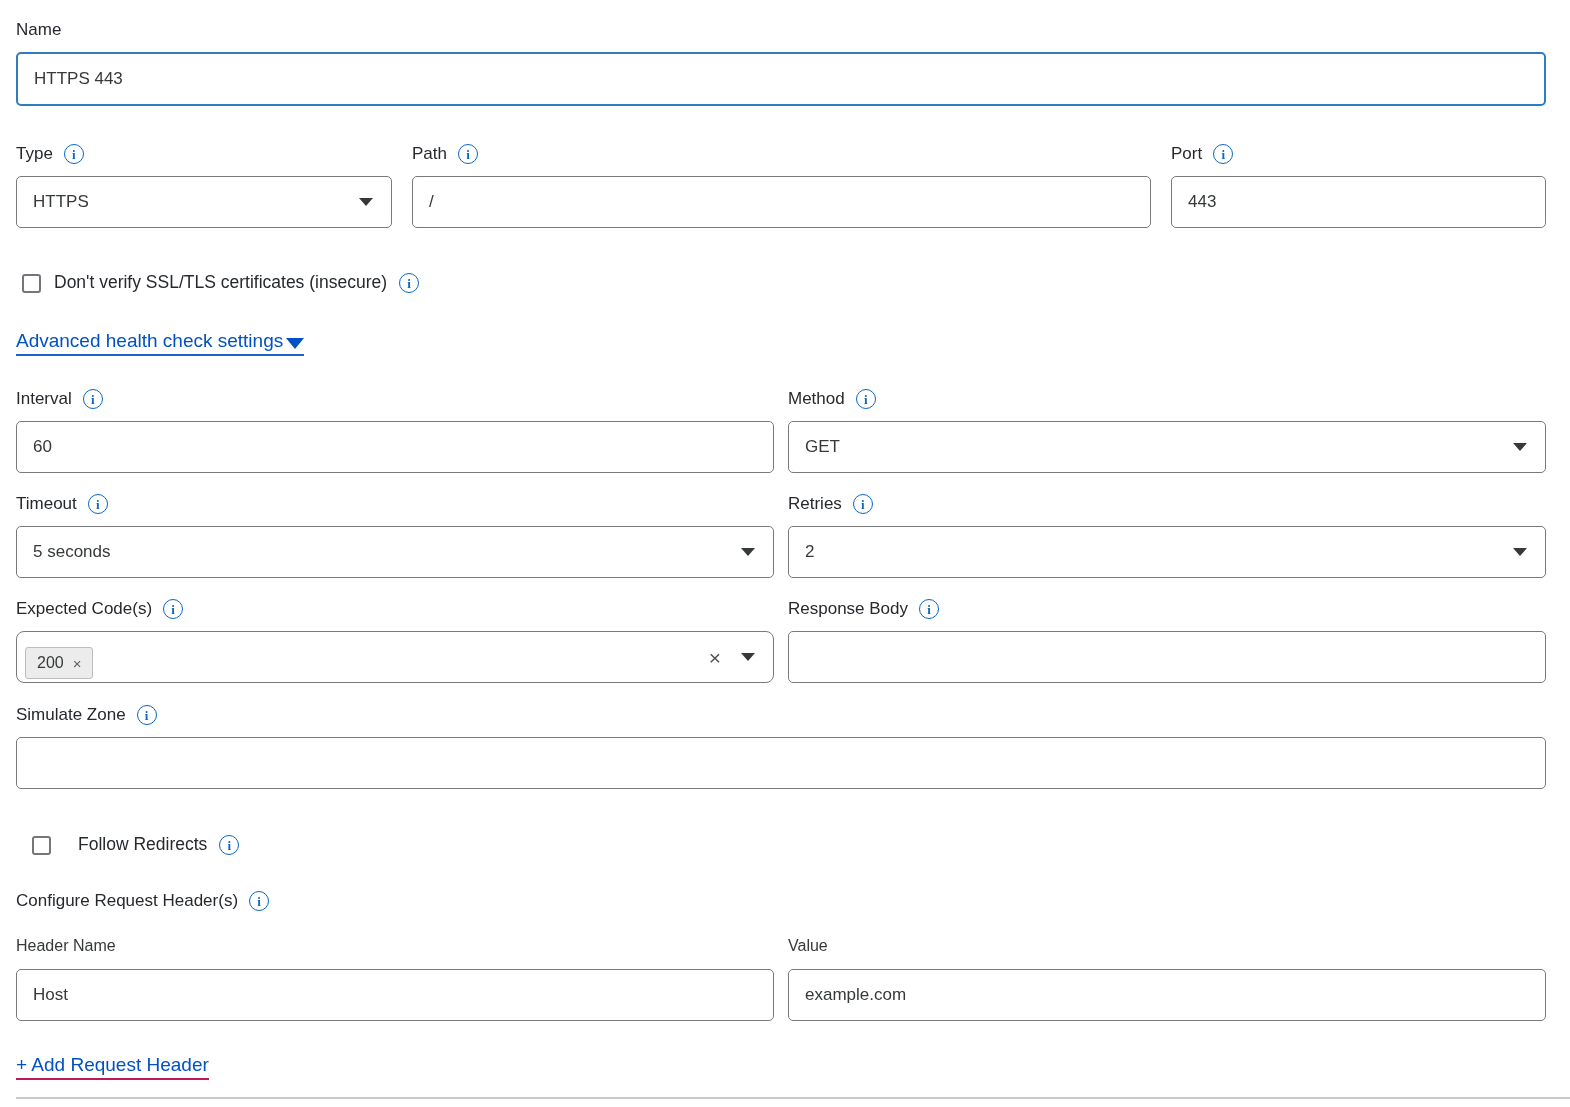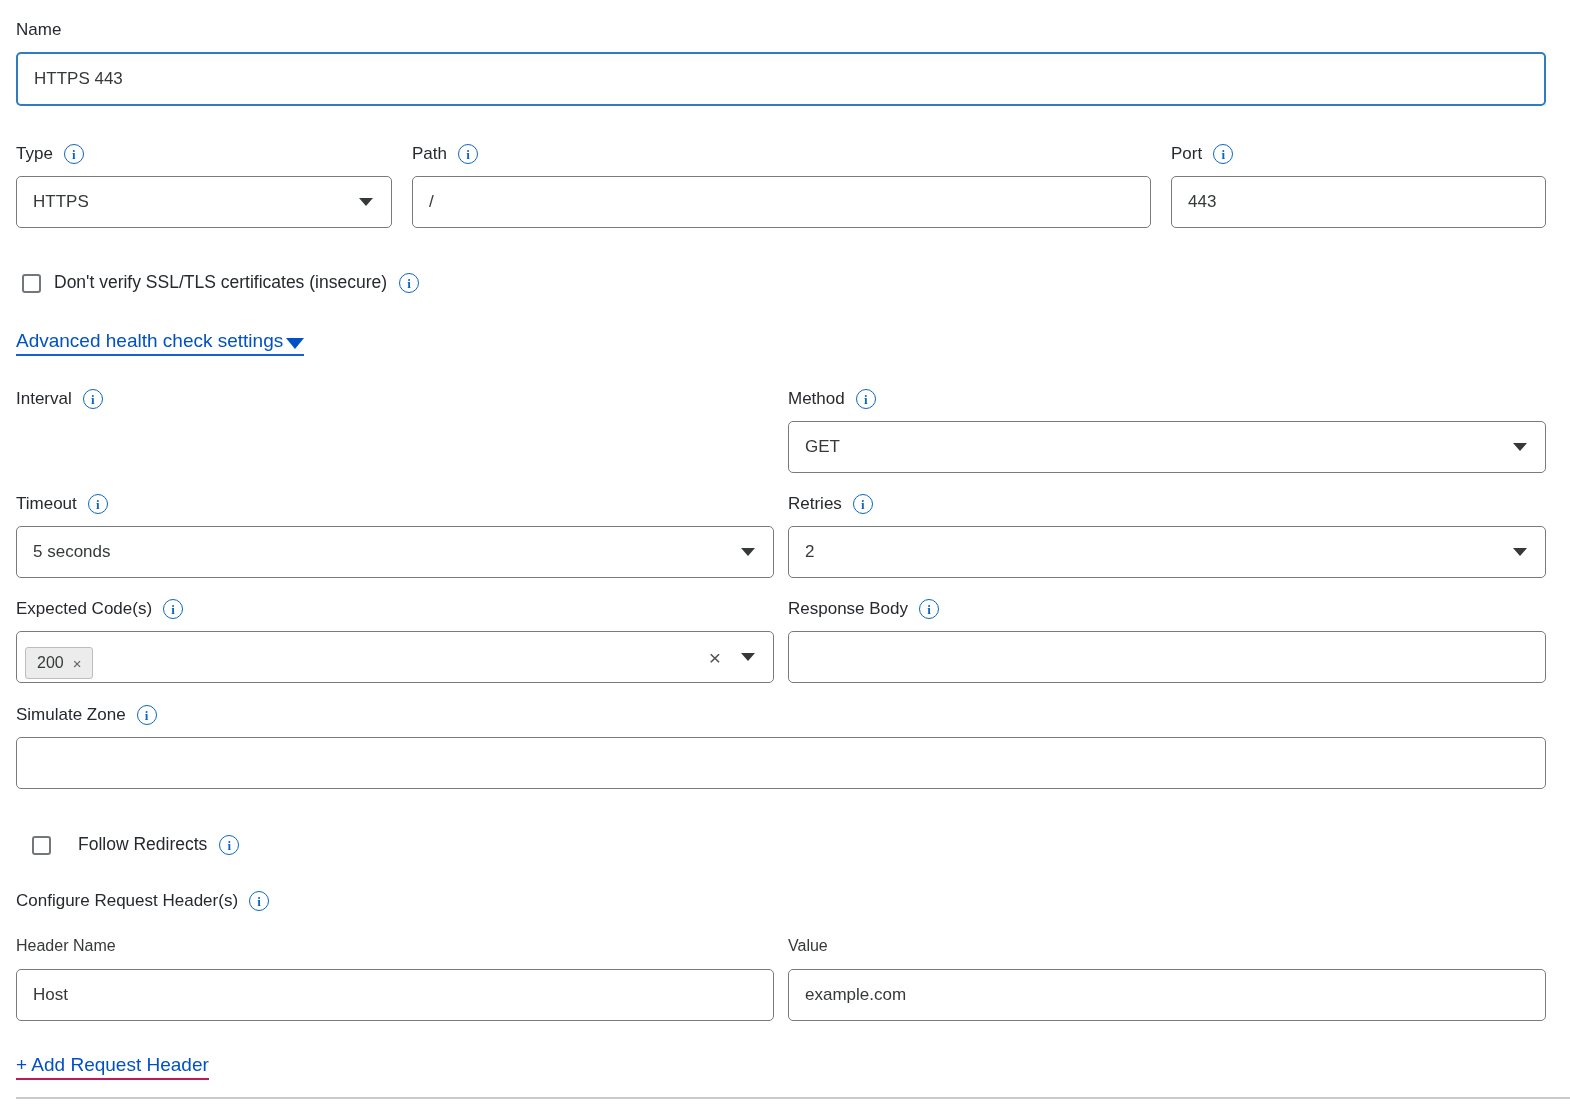--- a/index.html
+++ b/index.html
@@ -44,21 +44,21 @@
     cursor: pointer; padding-right: 44px;
   }
   .caret {
     position: absolute; right: 18px; top: 50%; margin-top: -4px;
     width: 0; height: 0;
     border-left: 7px solid transparent; border-right: 7px solid transparent;
     border-top: 8px solid #36393a;
   }
   .multi-select {
     position: relative; display: flex; align-items: center;
-    padding: 12px 84px 0 8px; cursor: text;
+    padding: 12px 84px 0 8px; cursor: text; border-radius: 8px;
   }
   .tag-chip {
     display: inline-flex; align-items: center; gap: 9px;
     background: #ececec; border: 1px solid #bdbdbd; border-radius: 3px;
     padding: 6px 11px; font-size: 16px; color: #36393a;
   }
   .tag-remove { color: #5a5d61; font-size: 15px; cursor: pointer; line-height: 1; }
   .ms-clear {
     position: absolute; right: 52px; top: 50%; transform: translateY(-50%);
     font-size: 21px; color: #4d5055; cursor: pointer; line-height: 1; font-weight: 400;
@@ -164,20 +164,21 @@
     </a>
   </div>
 
   
   <div class="row-2 mt-interval">
     <div>
       <div class="field-label">
         <span>Interval</span>
         <span class="info-icon">i</span>
       </div>
+      <input class="text-input" type="text" value="60" style="">
     </div>
     <div>
       <div class="field-label">
         <span>Method</span>
         <span class="info-icon">i</span>
       </div>
       <div class="select-box">
         <span>GET</span>
         <span class="caret"></span>
       </div>

